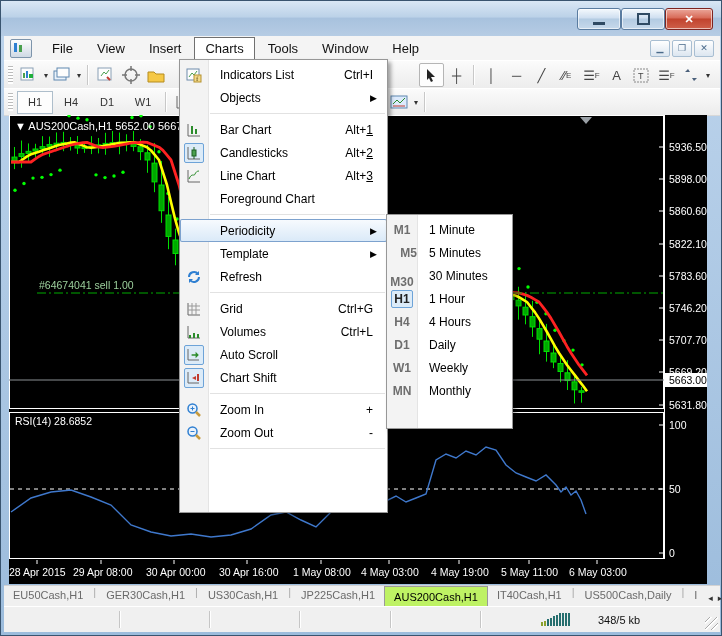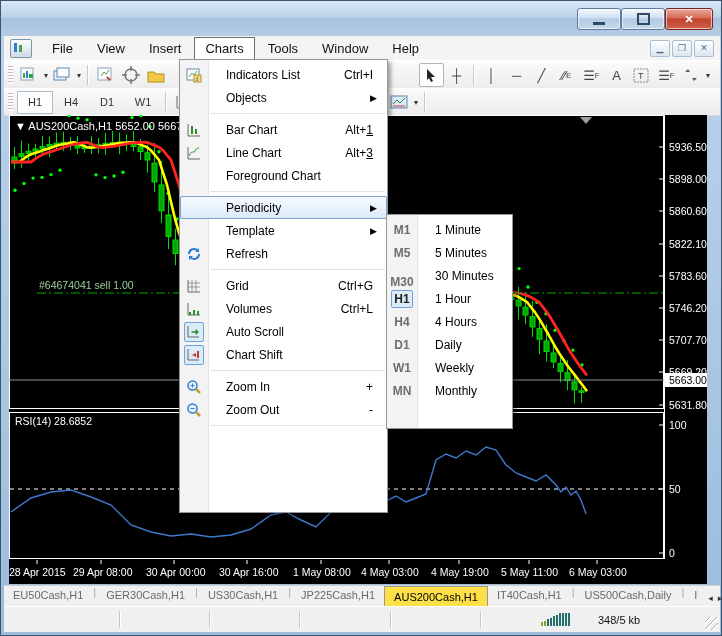--- a/index.html
+++ b/index.html
@@ -46,33 +46,33 @@
   #chart-wrap{position:absolute;left:8px;top:114px;width:698px;height:469px;background:#000;}
   
   .menu-panel{position:absolute;background:#fff;border:1px solid #979797;box-shadow:3px 3px 4px rgba(0,0,0,.35);
     z-index:50;font-size:12px;color:#000;}
   #charts-menu{left:178px;top:58px;width:207px;height:452px;}
   #periodicity-menu{left:385px;top:213px;width:125px;height:213px;}
   .gutter-bg{position:absolute;left:0;top:0;bottom:0;width:28px;background:#f3f3f3;border-right:1px solid #e4e4e4;}
   .mi{position:relative;display:flex;align-items:center;height:23px;padding-right:6px;}
   .mi .ic{width:28px;display:flex;align-items:center;justify-content:center;flex:0 0 28px;}
   .mi .ic .box{border:1px solid #6da3d8;background:#dcebf8;border-radius:2px;padding:1px;display:flex;}
-  .mi .lbl{padding-left:18px;}
+  .mi .lbl{padding-left:12px;}
   .mi .sc{margin-left:auto;padding-right:8px;}
   .mi .arrow{margin-left:auto;padding-right:4px;font-size:9px;}
   .mi.hl{background:linear-gradient(#f8fbfe,#d9e9f8);box-shadow:inset 0 0 0 1px #7da2ce;border-radius:2px;}
   .msep{height:1px;background:#e2e2e2;margin:4px 2px 4px 30px;}
   .msep-block{height:9px;display:flex;align-items:center;}
   .tag{font-size:12px;font-weight:bold;color:#6e6e6e;}
   .tag.sel{color:#222;border:1px solid #6da3d8;background:#dcebf8;border-radius:2px;padding:1px 2px;}
   
   #tabbar{position:absolute;left:3px;top:584px;width:716px;height:21px;background:#f0f0f0;
     display:flex;align-items:flex-end;font-size:11px;color:#6a6a6a;border-top:1px solid #d2d2d2;}
   .tab{padding:3px 9px 4px 9px;white-space:nowrap;}
-  .tab.active{background:#fde047;color:#000;border:1px solid #9a9a9a;border-bottom:none;padding-top:4px;}
+  .tab.active{background:#bef264;color:#000;border:1px solid #9a9a9a;border-bottom:none;padding-top:4px;}
   .tab-sep{color:#aaa;padding:0 1px 4px 1px;}
   .tab-scroll{margin-left:2px;font-size:9px;color:#333;padding:0 3px 4px 0;}
   
   #statusbar{position:absolute;left:3px;top:605px;width:716px;height:25px;background:#f0f0f0;
     border-top:1px solid #fff;display:flex;align-items:center;font-size:11px;color:#111;}
   .scell{height:17px;border-right:1px solid #c6c6c6;box-shadow:1px 0 0 #fff;}
   #signal{display:flex;align-items:flex-end;gap:1px;height:13px;margin-left:60px;}
   #signal i{display:block;width:2px;background:#266f6f;}
   #conn-text{margin-left:28px;}
   #grip-corner{position:absolute;right:2px;bottom:2px;width:13px;height:13px;
@@ -550,20 +550,33 @@
             <svg xmlns="http://www.w3.org/2000/svg" width="16" height="16">
               <path d="M2 14h12M2 14V2" stroke="#666"></path>
               <path d="M6 4v8M10 7v5" stroke="#2c8c2c" stroke-width="2"></path>
             </svg>
           </span>
           <span class="lbl">Bar Chart</span>
           <span class="sc">Alt+<u>1</u></span>
         </div>
         <div class="mi">
           <span class="ic">
+            <span class="box">
+              <svg xmlns="http://www.w3.org/2000/svg" width="16" height="16">
+                <path d="M2 14h12M2 14V2" stroke="#666"></path>
+                <rect x="6" y="5" width="4" height="6" fill="#49a04e" stroke="#1d5e22"></rect>
+                <path d="M8 2v3M8 11v3" stroke="#1d5e22"></path>
+              </svg>
+            </span>
+          </span>
+          <span class="lbl">Candlesticks</span>
+          <span class="sc">Alt+<u>2</u></span>
+        </div>
+        <div class="mi">
+          <span class="ic">
             <svg xmlns="http://www.w3.org/2000/svg" width="16" height="16">
               <path d="M2 14h12M2 14V2" stroke="#666"></path>
               <path d="M3 11c3-7 5-2 6-5 1-2 2-3 4-3" stroke="#2c8c2c" fill="none"></path>
             </svg>
           </span>
           <span class="lbl">Line Chart</span>
           <span class="sc">Alt+<u>3</u></span>
         </div>
         <div class="mi">
           <span class="ic"></span>
@@ -673,21 +686,21 @@
   <div class="menu-panel" id="periodicity-menu">
     <div class="gutter-bg" style="width:30px"></div>
     <div id="periodicity-menu-items" style="position:relative;padding-top:3px">
         <div class="mi">
           <span class="ic" style="flex: 0 0 30px;">
             <span class="tag">M1</span>
           </span>
           <span class="lbl">1 Minute</span>
         </div>
         <div class="mi">
-          <span class="ic" style="flex: 0 0 30px;">
+          <span class="ic" style="flex: 0 0 30px; justify-content: flex-end;">
             <span class="tag">M5</span>
           </span>
           <span class="lbl">5 Minutes</span>
         </div>
         <div class="mi">
           <span class="ic" style="flex: 0 0 30px; margin-top: 12px;">
             <span class="tag">M30</span>
           </span>
           <span class="lbl">30 Minutes</span>
         </div>

